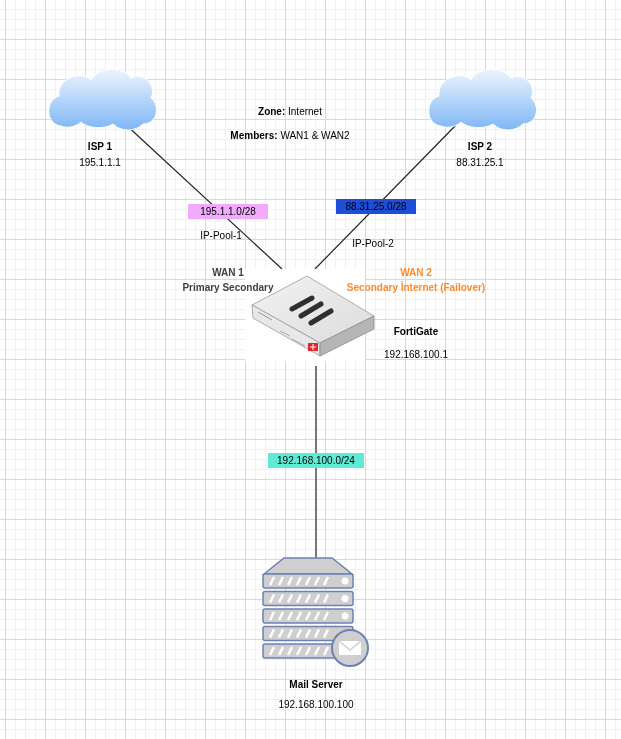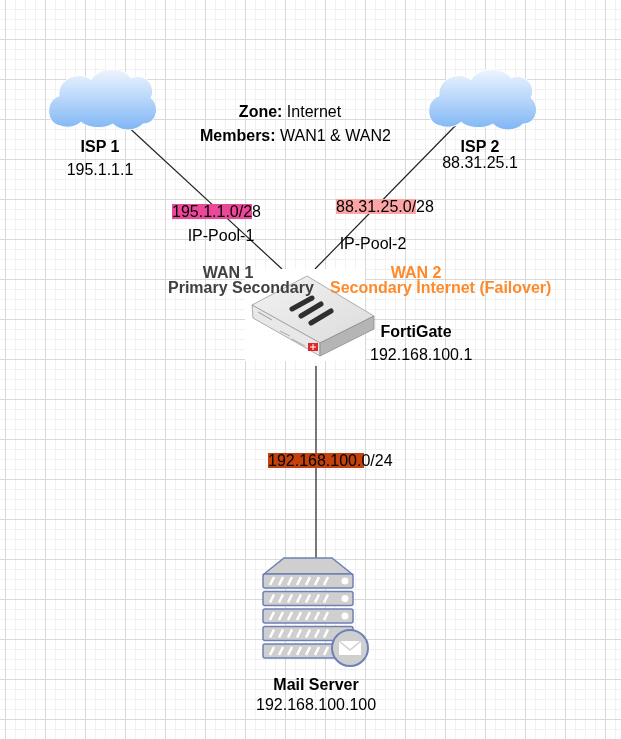--- a/index.html
+++ b/index.html
@@ -9,21 +9,21 @@
     background-image:
       linear-gradient(to right, #d9d9d9 1px, transparent 1px),
       linear-gradient(to bottom, #d9d9d9 1px, transparent 1px),
       linear-gradient(to right, #f1f1f1 1px, transparent 1px),
       linear-gradient(to bottom, #f1f1f1 1px, transparent 1px);
     background-size: 40px 40px, 40px 40px, 10px 10px, 10px 10px;
     background-position: 5px -1px, 5px -1px, 5px -1px, 5px -1px;
     font-family: "Liberation Sans", sans-serif;
   }
   #diagram { position: absolute; left: 0; top: 0; }
-  .lbl { position: absolute; font-size: 16px; color: #000; white-space: nowrap; text-align: center; line-height: 15px; }
+  .lbl { position: absolute; font-size: 10px; color: #000; white-space: nowrap; text-align: center; line-height: 15px; }
   .b { font-weight: bold; }
   .green { color: #404040; font-weight: bold; }
   .orange { color: #ff8a2b; font-weight: bold; }
 </style>
 </head>
 <body>
 
 <svg id="diagram" width="621" height="739" viewBox="0 0 621 739">
   <defs>
     <linearGradient id="cloudGrad" x1="0" y1="0" x2="0" y2="1">
@@ -141,36 +141,36 @@
 <div class="lbl" style="left:200px; top:104px; width:180px;">
   <span class="b">Zone:</span>
   <span>Internet</span>
 </div>
 <div class="lbl" style="left:200px; top:128px; width:180px;">
   <span class="b">Members:</span>
   <span>WAN1 &amp; WAN2</span>
 </div>
 
 <div class="lbl b" style="left:50px; top:139px; width:100px;">ISP 1</div>
-<div class="lbl" style="left:50px; top:155px; width:100px;margin-top:7px;">195.1.1.1</div>
+<div class="lbl" style="left:50px; top:155px; width:100px;">195.1.1.1</div>
 
 <div class="lbl b" style="left:430px; top:139px; width:100px;">ISP 2</div>
 <div class="lbl" style="left:430px; top:155px; width:100px;">88.31.25.1</div>
 
-<div class="lbl" style="left:172px; top:204px; width:80px; background:#ec4899;">195.1.1.0/28</div>
-<div class="lbl" style="left:336px; top:199px; width:80px; background:#fca5a5;">88.31.25.0/28</div>
+<div class="lbl" style="left:188px; top:204px; width:80px; background:#f0abfc;">195.1.1.0/28</div>
+<div class="lbl" style="left:336px; top:199px; width:80px; background:#1d4ed8;">88.31.25.0/28</div>
 
 <div class="lbl" style="left:186px; top:228px; width:70px;">IP-Pool-1</div>
 <div class="lbl" style="left:338px; top:236px; width:70px;">IP-Pool-2</div>
 
 <div class="lbl green" style="left:178px; top:265px; width:100px;">WAN 1</div>
 <div class="lbl green" style="left:168px; top:280px; width:120px;">Primary Secondary</div>
 
 <div class="lbl orange" style="left:366px; top:265px; width:100px;">WAN 2</div>
 <div class="lbl orange" style="left:330px; top:280px; width:172px;">Secondary İnternet (Failover)</div>
 
 <div class="lbl b" style="left:376px; top:324px; width:80px;">FortiGate</div>
 <div class="lbl" style="left:370px; top:347px; width:92px;">192.168.100.1</div>
 
-<div class="lbl" style="left:268px; top:453px; width:96px; background:#c2410c;">192.168.100.0/24</div>
+<div class="lbl" style="left:268px; top:453px; width:96px; background:#5eead4;">192.168.100.0/24</div>
 
 <div class="lbl b" style="left:266px; top:677px; width:100px;">Mail Server</div>
 <div class="lbl" style="left:256px; top:697px; width:120px;">192.168.100.100</div>
 
 </body></html>

